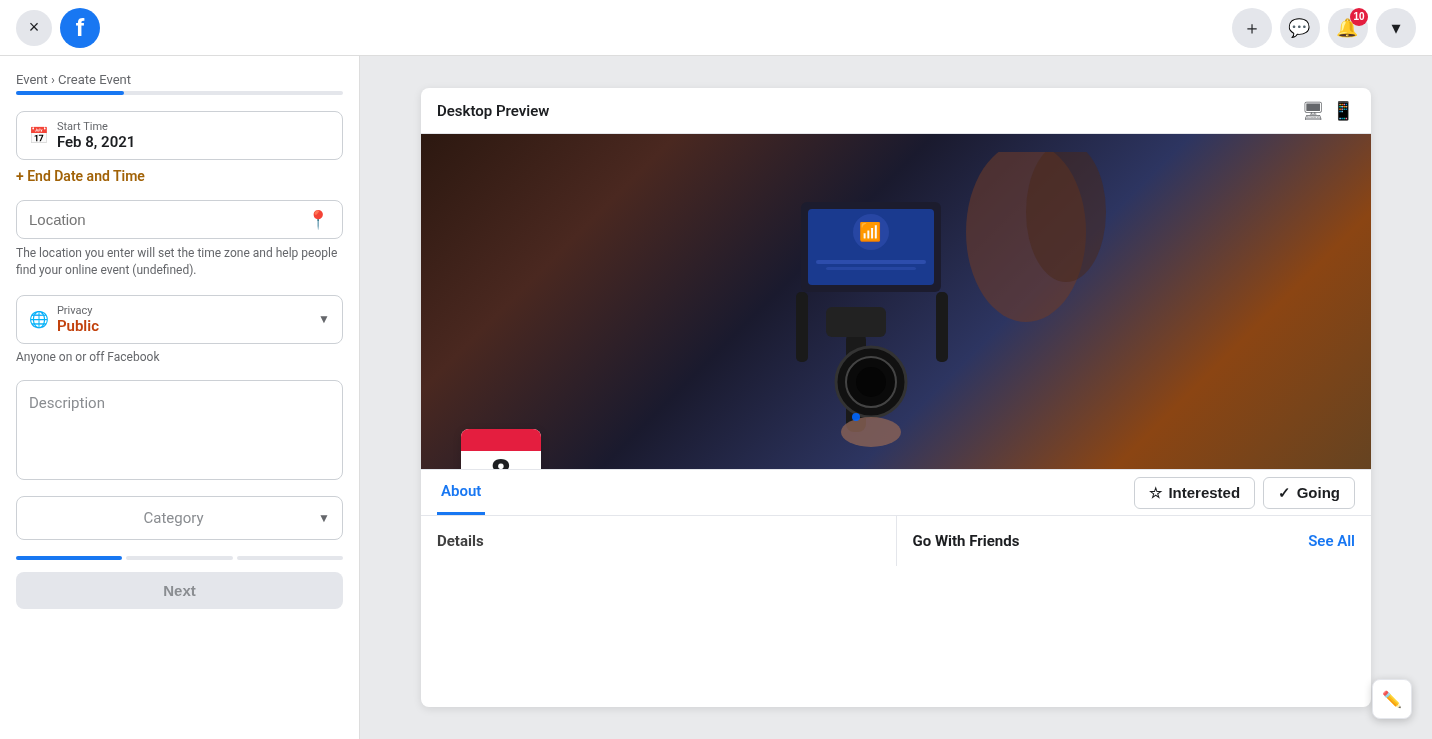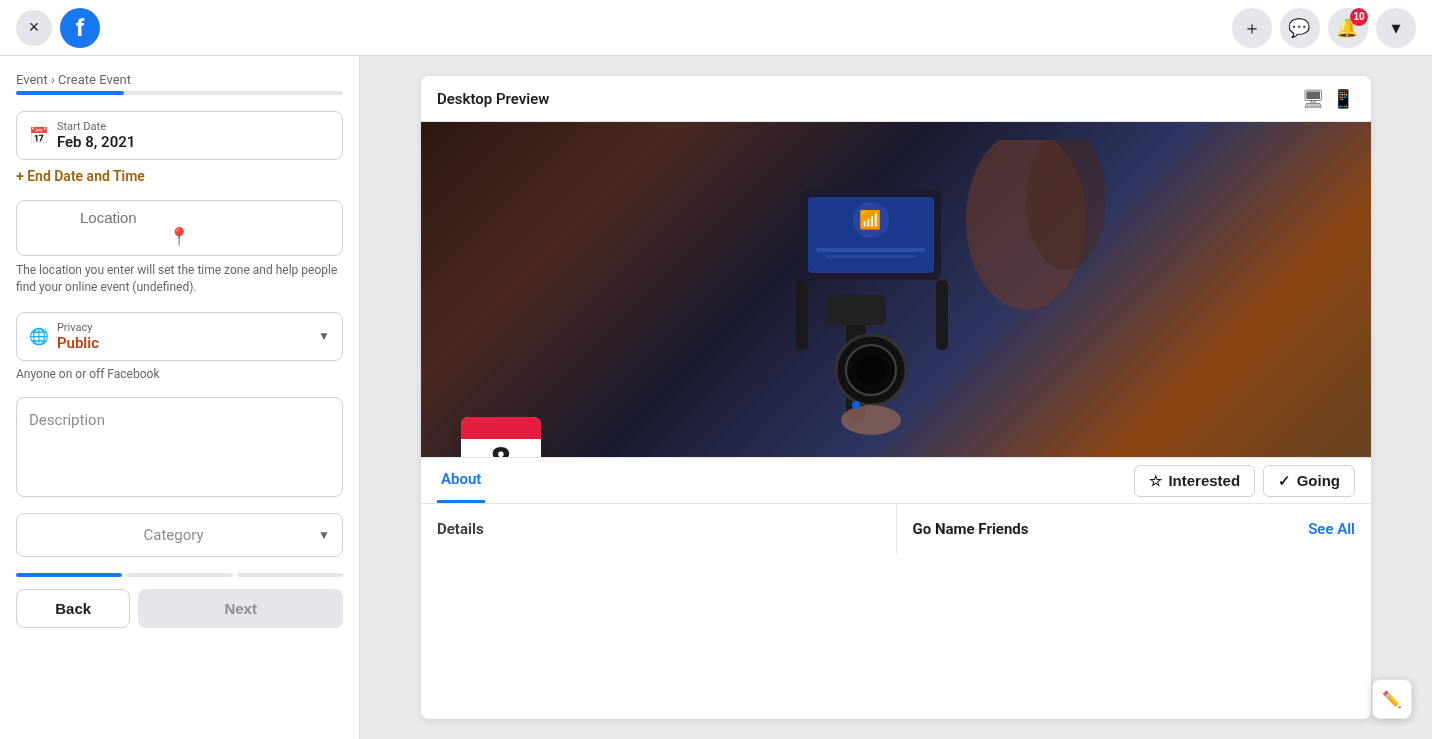--- a/index.html
+++ b/index.html
@@ -141,21 +141,20 @@
     }
 
     .location-field {
       display: flex;
       align-items: center;
       border: 1px solid #ccd0d5;
       border-radius: 8px;
       padding: 8px 12px;
       margin-bottom: 6px;
       background: #fff;
-      flex-direction: column;
     }
     .location-input {
       flex: 1;
       border: none;
       outline: none;
       font-size: 15px;
       color: #65676b;
       background: transparent;
     }
     .location-icon {
@@ -255,21 +254,21 @@
       background: #e4e6eb;
       font-size: 15px;
       font-weight: 600;
       color: #8a8d91;
       cursor: not-allowed;
     }
 
     
     .right-panel {
       flex: 1;
-      padding: 20px;
+      padding: 32px;
       overflow-y: auto;
       display: flex;
       justify-content: center;
     }
 
     .preview-card {
       background: #fff;
       border-radius: 8px;
       box-shadow: 0 2px 8px rgba(0,0,0,0.1);
       width: 100%;
@@ -466,21 +465,21 @@
 
     <div class="progress-bar-container">
       <div class="progress-bar-fill"></div>
     </div>
 
     <div class="date-time-row">
       <div class="date-field">
         <div class="date-field-inner">
           <span class="calendar-icon">📅</span>
           <div>
-            <div class="field-label">Start Date</div>
+            <div class="field-label">Start Time</div>
             <div class="field-value">Feb 8, 2021</div>
           </div>
         </div>
       </div>
     </div>
 
     <span class="add-end-date">+ End Date and Time</span>
 
     <div class="location-field">
       <input class="location-input" type="text" placeholder="Location" style="">
@@ -507,21 +506,20 @@
       <span class="category-arrow">▼</span>
     </div>
 
     <div class="step-progress">
       <div class="step-dot active"></div>
       <div class="step-dot inactive"></div>
       <div class="step-dot inactive"></div>
     </div>
 
     <div class="nav-buttons">
-      <button class="back-btn">Back</button>
       <button class="next-btn">Next</button>
     </div>
 
   </div>
 
   <div class="right-panel">
 
     <div class="preview-card">
 
       <div class="preview-header">
@@ -585,21 +583,21 @@
           <span>✓</span>
           <span>Going</span>
         </button>
       </div>
 
       <div class="event-bottom">
         <div class="details-section">
           <span>Details</span>
         </div>
         <div class="go-with-friends">
-          <span class="go-title">Go Name Friends</span>
+          <span class="go-title">Go With Friends</span>
           <span class="see-all-link">See All</span>
         </div>
       </div>
 
     </div>
 
   </div>
 
 </div>
 

